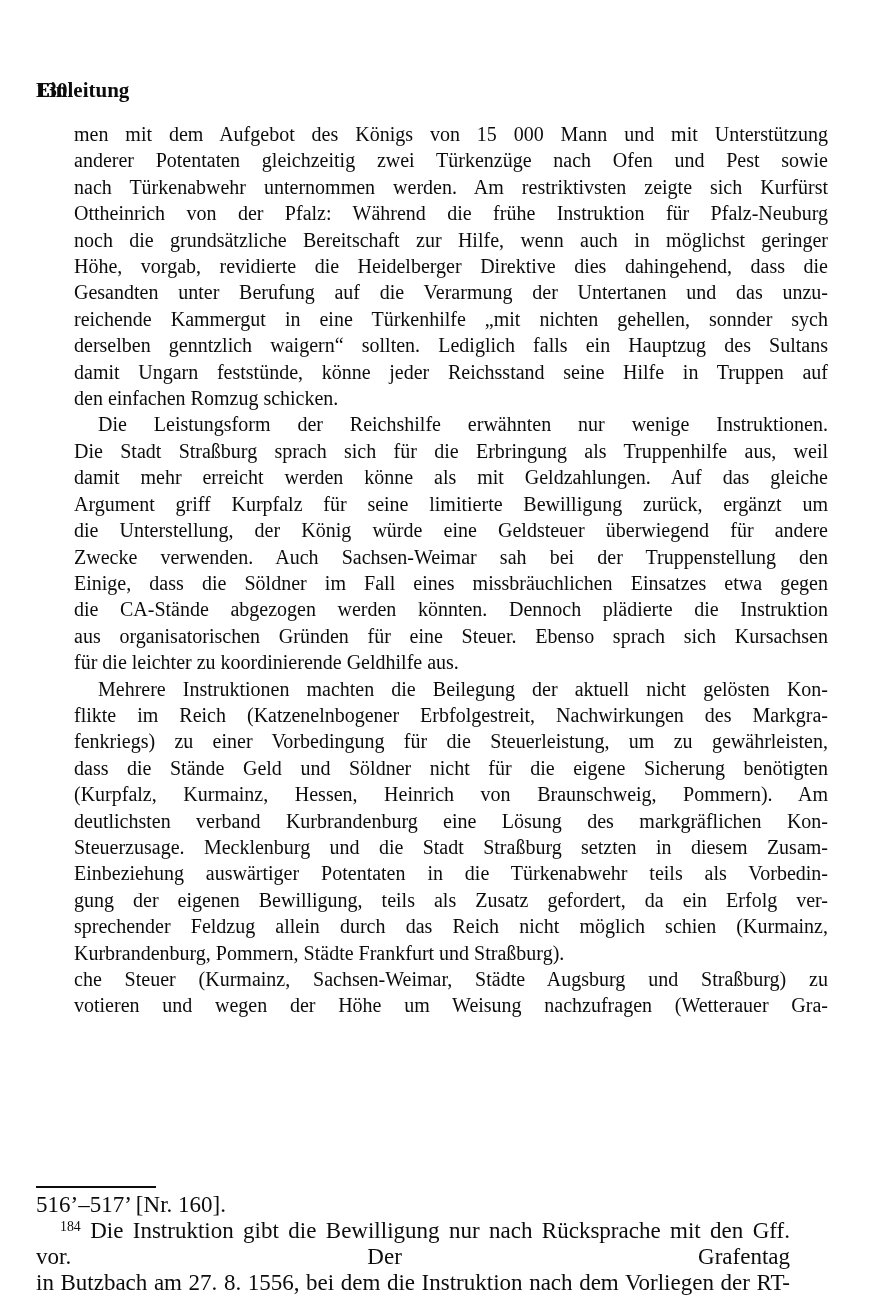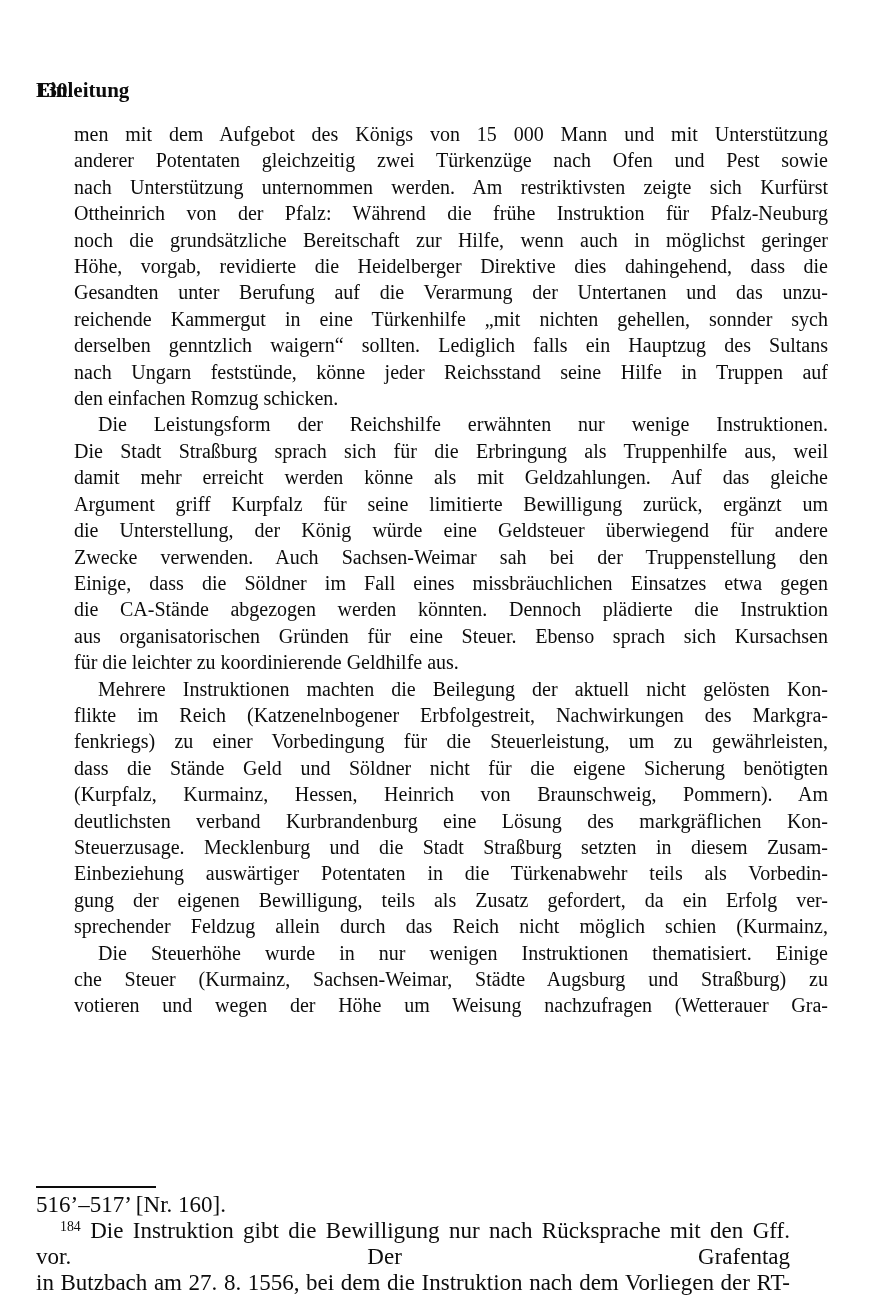--- a/index.html
+++ b/index.html
@@ -89,28 +89,28 @@
   <div class="page-header">
     <span class="page-num">130</span>
     <span class="running-head">Einleitung</span>
   </div>
 
   <div class="body-text">
 
     <div class="para">
       <div class="line">men mit dem Aufgebot des Königs von 15 000 Mann und mit Unterstützung</div>
       <div class="line">anderer Potentaten gleichzeitig zwei Türkenzüge nach Ofen und Pest sowie</div>
-      <div class="line">nach Unterstützung unternommen werden. Am restriktivsten zeigte sich Kurfürst</div>
+      <div class="line">nach Türkenabwehr unternommen werden. Am restriktivsten zeigte sich Kurfürst</div>
       <div class="line">Ottheinrich von der Pfalz: Während die frühe Instruktion für Pfalz-Neuburg</div>
       <div class="line">noch die grundsätzliche Bereitschaft zur Hilfe, wenn auch in möglichst geringer</div>
       <div class="line">Höhe, vorgab, revidierte die Heidelberger Direktive dies dahingehend, dass die</div>
       <div class="line">Gesandten unter Berufung auf die Verarmung der Untertanen und das unzu-</div>
       <div class="line">reichende Kammergut in eine Türkenhilfe „mit nichten gehellen, sonnder sych</div>
       <div class="line">derselben genntzlich waigern“ sollten. Lediglich falls ein Hauptzug des Sultans</div>
-      <div class="line">nach Ungarn feststünde, könne jeder Reichsstand seine Hilfe in Truppen auf</div>
+      <div class="line">damit Ungarn feststünde, könne jeder Reichsstand seine Hilfe in Truppen auf</div>
       <div class="line last">den einfachen Romzug schicken.</div>
     </div>
 
     <div class="para">
       <div class="line indent">Die Leistungsform der Reichshilfe erwähnten nur wenige Instruktionen.</div>
       <div class="line">Die Stadt Straßburg sprach sich für die Erbringung als Truppenhilfe aus, weil</div>
       <div class="line">damit mehr erreicht werden könne als mit Geldzahlungen. Auf das gleiche</div>
       <div class="line">Argument griff Kurpfalz für seine limitierte Bewilligung zurück, ergänzt um</div>
       <div class="line">die Unterstellung, der König würde eine Geldsteuer überwiegend für andere</div>
       <div class="line">Zwecke verwenden. Auch Sachsen-Weimar sah bei der Truppenstellung den</div>
@@ -124,24 +124,24 @@
       <div class="line indent">Mehrere Instruktionen machten die Beilegung der aktuell nicht gelösten Kon-</div>
       <div class="line">flikte im Reich (Katzenelnbogener Erbfolgestreit, Nachwirkungen des Markgra-</div>
       <div class="line">fenkriegs) zu einer Vorbedingung für die Steuerleistung, um zu gewährleisten,</div>
       <div class="line">dass die Stände Geld und Söldner nicht für die eigene Sicherung benötigten</div>
       <div class="line">(Kurpfalz, Kurmainz, Hessen, Heinrich von Braunschweig, Pommern). Am</div>
       <div class="line">deutlichsten verband Kurbrandenburg eine Lösung des markgräflichen Kon-</div>
       <div class="line">Steuerzusage. Mecklenburg und die Stadt Straßburg setzten in diesem Zusam-</div>
       <div class="line">Einbeziehung auswärtiger Potentaten in die Türkenabwehr teils als Vorbedin-</div>
       <div class="line">gung der eigenen Bewilligung, teils als Zusatz gefordert, da ein Erfolg ver-</div>
       <div class="line">sprechender Feldzug allein durch das Reich nicht möglich schien (Kurmainz,</div>
+      <div class="line last">Kurbrandenburg, Pommern, Städte Frankfurt und Straßburg).</div>
     </div>
 
     <div class="para">
-      <div class="line indent">Die Steuerhöhe wurde in nur wenigen Instruktionen thematisiert. Einige</div>
       <div class="line">che Steuer (Kurmainz, Sachsen-Weimar, Städte Augsburg und Straßburg) zu</div>
       <div class="line">votieren und wegen der Höhe um Weisung nachzufragen (Wetterauer Gra-</div>
     </div>
 
   </div>
 
   <div class="fn-rule"></div>
 
   <div class="footnotes">
     <div class="fline short">516’–517’ [Nr. 160].</div>

